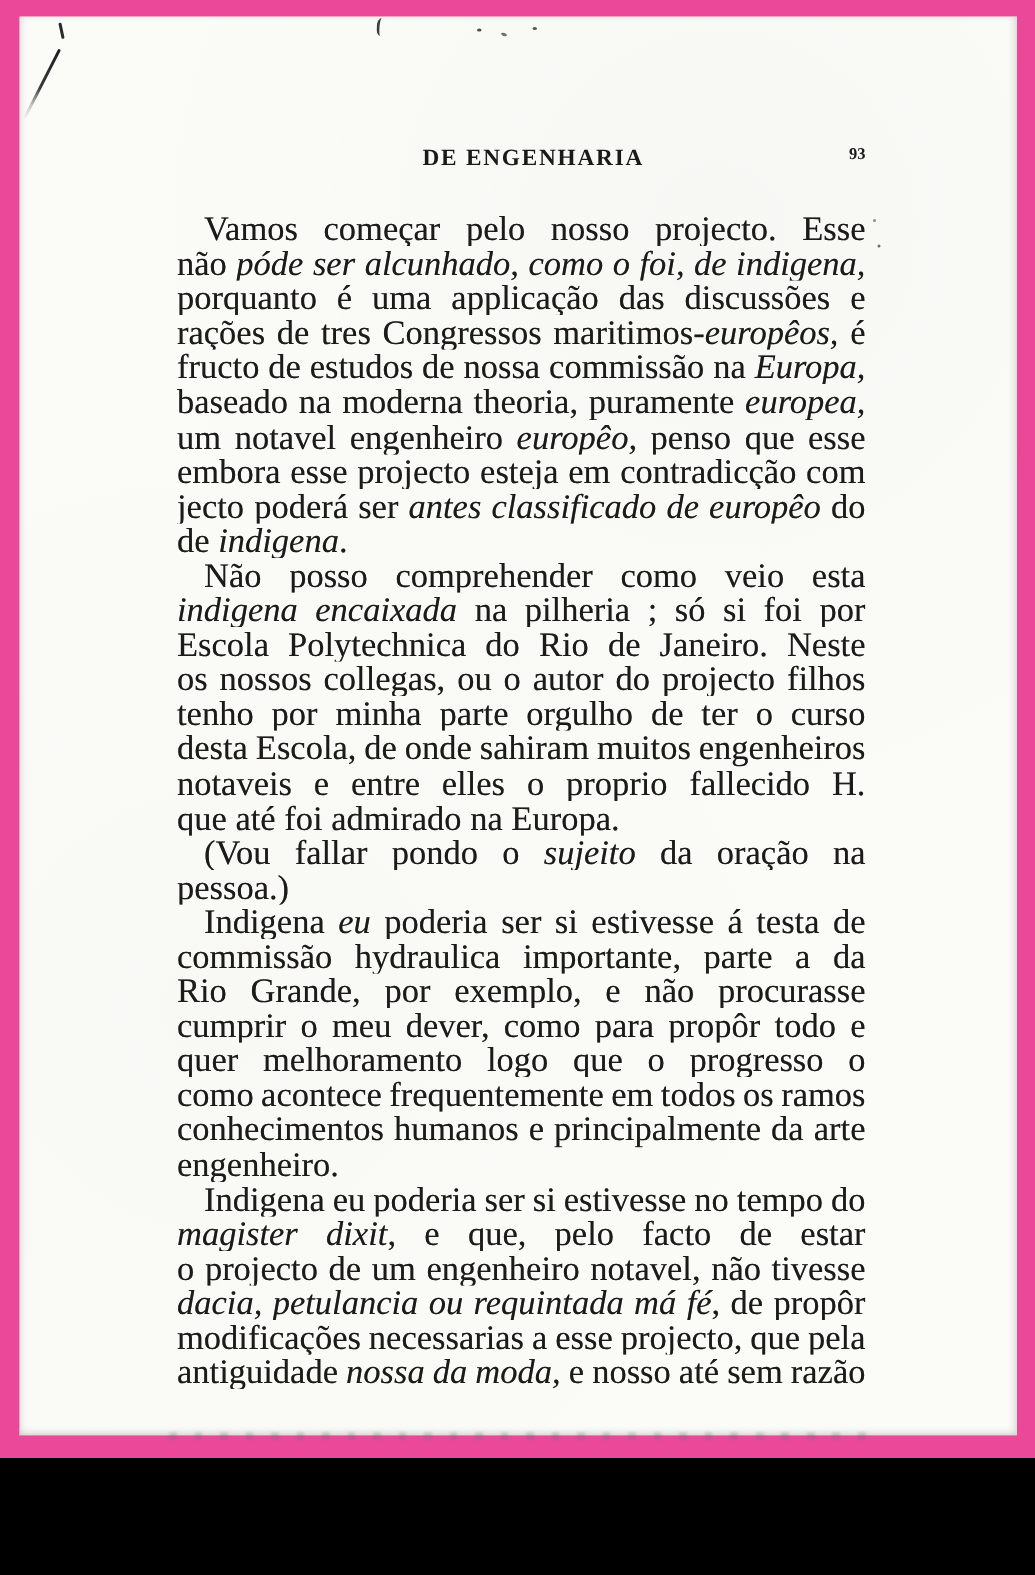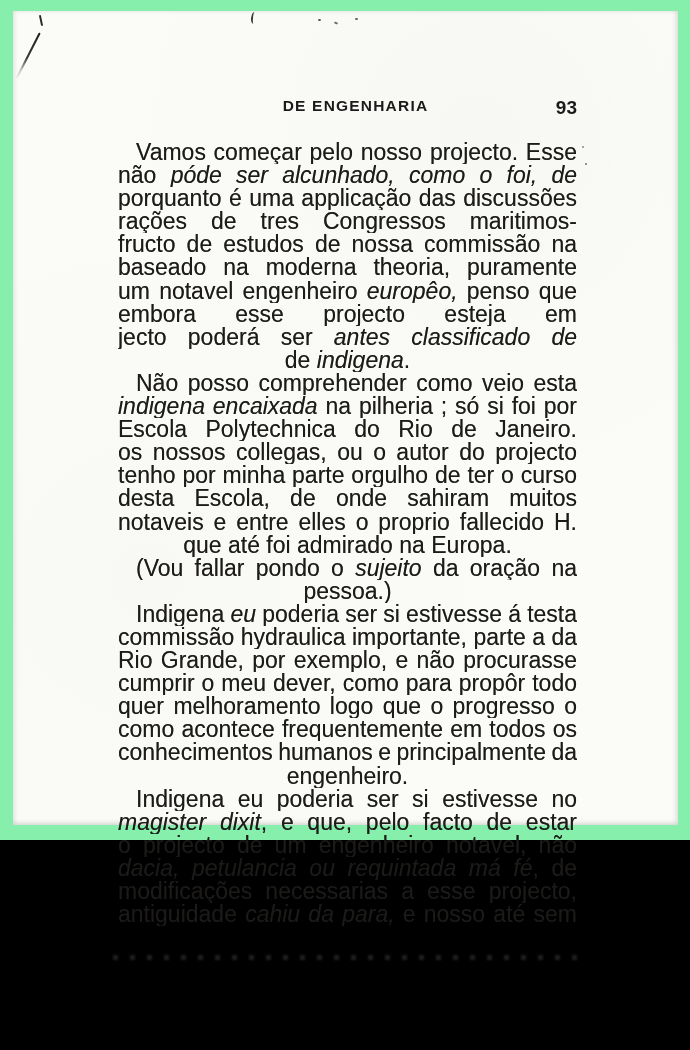--- a/index.html
+++ b/index.html
@@ -1,21 +1,21 @@
 <!DOCTYPE html>
 <html><head>
 <meta charset="utf-8">
 <style>
   html,body{margin:0;padding:0;}
   body{width:690px;height:1050px;overflow:hidden;background:#000;}
 
   .screen{
-    position:relative;width:690px;height:840px;
-    background:#86efac;
-    font-family:Liberation Sans, sans-serif;
+    position:relative;width:690px;height:972px;
+    background:#ec4899;
+    font-family:Liberation Serif, serif;
   }
 
   .page{
     position:absolute;left:13px;top:11px;right:12px;bottom:15px;
     background:#fbfbf8;
     background-image:
       radial-gradient(circle at 70% 15%, rgba(0,0,0,0.015), transparent 45%),
       radial-gradient(circle at 20% 70%, rgba(0,0,0,0.012), transparent 50%);
     box-shadow: inset -2px -2px 5px rgba(0,0,0,0.12), inset 2px 0 4px rgba(0,0,0,0.08);
   }
@@ -23,36 +23,36 @@
   .header-row{
     position:absolute;left:105px;top:86px;width:459px;height:20px;
   }
   .section-title{
     position:absolute;left:0;right:0;top:0;text-align:center;
     transform:translateX(8px);
     font-weight:bold;font-size:15.5px;letter-spacing:1.2px;color:#1a1a1a;
   }
   .page-number{
     position:absolute;right:0;top:0;
-    font-weight:bold;font-size:19px;color:#1a1a1a;
+    font-weight:bold;font-size:11px;color:#1a1a1a;
   }
 
   .text-block{
     position:absolute;left:105px;top:130px;width:459px;
     font-size:23px;color:#1c1b19;
     text-shadow:0 0 0.4px rgba(20,20,20,0.55);
   }
   .para{margin:0;padding:0;}
   .line{
     height:23.1px;line-height:23.1px;
     text-align:justify;text-align-last:justify;
     word-spacing:-1px;
     overflow:hidden;white-space:normal;
   }
-  .line.noj{text-align:center;text-align-last:auto;word-spacing:0;}
+  .line.noj{text-align:left;text-align-last:auto;word-spacing:0;}
   .line.ind{text-indent:18px;}
   .line i{font-style:italic;}
 
   
   .ink-stroke{
     position:absolute;left:27px;top:30px;width:2px;height:52px;
     background:linear-gradient(to bottom,#1d1d1d 0%,#3a3a3a 55%,rgba(90,90,90,0.35) 80%,transparent 100%);
     transform:rotate(27deg);border-radius:2px;
   }
   .ink-tick{
@@ -123,21 +123,21 @@
           <div class="line"><span>como acontece frequentemente em todos os ramos de</span></div>
           <div class="line"><span>conhecimentos humanos e principalmente da arte do</span></div>
           <div class="line noj"><span>engenheiro.</span></div>
         </div>
         <div class="para">
           <div class="line ind"><span>Indigena eu poderia ser si estivesse no tempo do</span></div>
           <div class="line"><i>magister dixit</i><span>, e que, pelo facto de estar executando</span></div>
           <div class="line"><span>o projecto de um engenheiro notavel, não tivesse </span><i>au-</i></div>
           <div class="line"><i>dacia, petulancia ou requintada má fé</i><span>, de propôr</span></div>
           <div class="line"><span>modificações necessarias a esse projecto, que pela sua</span></div>
-          <div class="line"><span>antiguidade </span><i>cahiu da para,</i><span> e nosso até sem razão de ser.</span></div>
+          <div class="line"><span>antiguidade </span><i>nossa da moda,</i><span> e nosso até sem razão de ser.</span></div>
         </div>
       </div>
 
     <div class="bottom-smudge"></div>
   </div>
 
   <div class="ink-stroke"></div>
   <div class="ink-tick"></div>
   <div class="brace-mark"></div>
   <div class="speck s1"></div>

